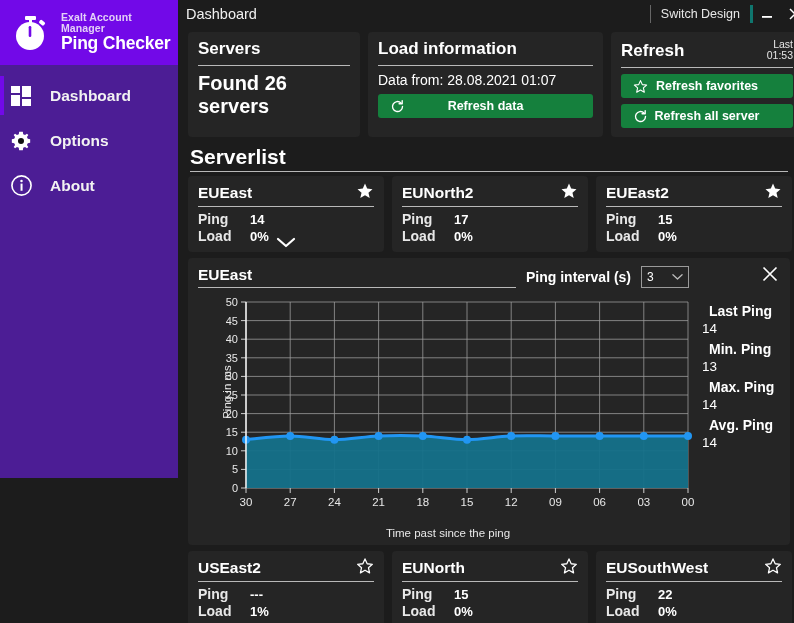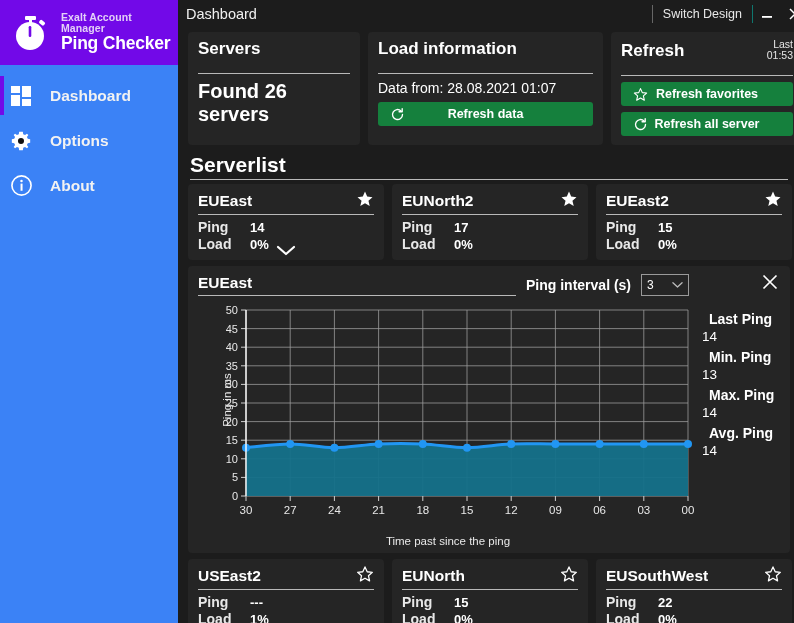--- a/index.html
+++ b/index.html
@@ -6,21 +6,21 @@
   html, body {
     width: 794px; height: 623px;
     background: #1c1c1c;
     font-family: "Liberation Sans", sans-serif;
     overflow: hidden;
   }
   .app { position: relative; width: 794px; height: 623px; display: flex; }
 
   
   .sidebar {
-    width: 178px; height: 623px; background: #3b82f6;
+    width: 178px; height: 478px; background: #4c1d95;
     flex: 0 0 178px; position: relative;
   }
   .logo {
     height: 65px; background: #7209e8; display: flex; align-items: center;
     padding-left: 10px; gap: 9px;
   }
   .logo-icon { width: 42px; height: 42px; flex: 0 0 42px; position: relative; }
   .logo-text { display: flex; flex-direction: column; line-height: 1.05; }
   .logo-sub { color: #e3d0f7; font-size: 10.5px; font-weight: 700; letter-spacing: .1px; }
   .logo-main { color: #ffffff; font-size: 17.5px; font-weight: 700; letter-spacing: -.2px; }
@@ -41,38 +41,38 @@
   .main { flex: 1; position: relative; background: #1c1c1c; height: 623px; }
 
   .titlebar {
     height: 28px; background: #1c1c1c; display: flex; align-items: center;
     padding-left: 8px; position: relative;
   }
   .titlebar-title { color: #f0f0f0; font-size: 14.5px; font-weight: 400; }
   .win-controls { position: absolute; right: 0; top: 0; height: 28px; display: flex; align-items: center; }
   .switch-design {
     color: #e8e8e8; font-size: 12.5px; padding: 0 10px; cursor: pointer;
-    border-left: 1px solid #666; border-right: 1px solid #0f766e; line-height: 18px;
+    border-left: 1px solid #666; border-right: 3px solid #0f766e; line-height: 18px;
   }
   .win-btn { width: 28px; height: 28px; display: flex; align-items: center; justify-content: center; color: #ffffff; cursor: pointer; }
 
   .content { position: relative; padding: 0 6px; }
 
   
   .top-row { display: flex; gap: 8px; padding: 4px 0 0 4px; }
   .panel {
     background: #252525; border-radius: 4px; padding: 7px 10px 9px 10px;
   }
   .p-servers { width: 172px; }
   .p-load { width: 235px; }
   .p-refresh { width: 192px; position: relative; }
 
   .panel-head {
     display: flex; align-items: flex-end; justify-content: space-between;
-    border-bottom: 1px solid #b9b9b9; padding-bottom: 14px; margin-bottom: 6px;
+    border-bottom: 1px solid #b9b9b9; padding-bottom: 6px; margin-bottom: 6px;
   }
   .panel-title { color: #ffffff; font-size: 17px; font-weight: 700; }
   .panel-meta { color: #e6e6e6; font-size: 10.5px; line-height: 11px; text-align: right; }
   .panel-body { color: #ffffff; font-size: 20px; font-weight: 700; }
   .panel-body-sm { color: #ffffff; font-size: 14px; font-weight: 400; margin-bottom: 6px; }
 
   .btn {
     background: #15803d; border: none; border-radius: 3px; color: #ffffff;
     font-family: "Liberation Sans", sans-serif; font-size: 12.5px; font-weight: 700;
     height: 24px; width: 100%; display: flex; align-items: center;

